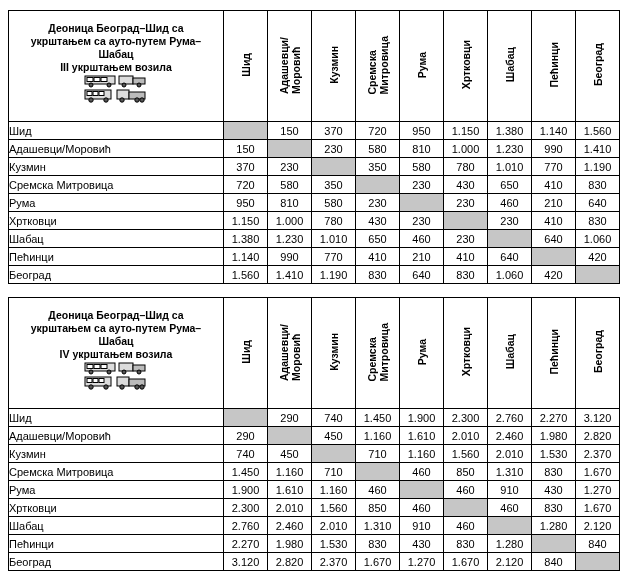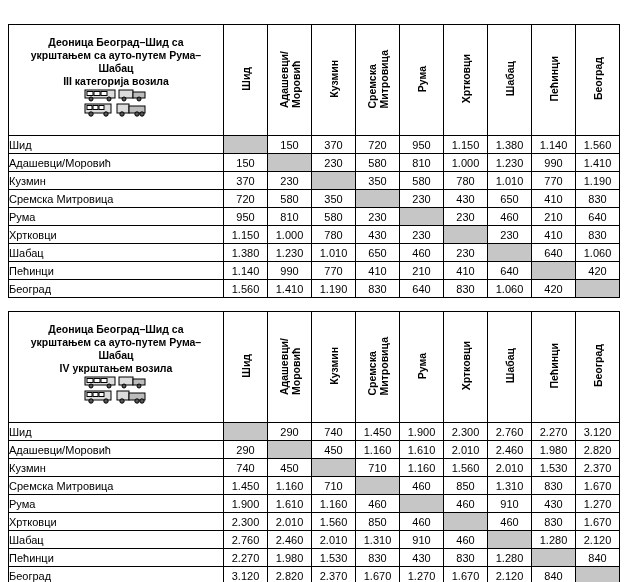--- a/index.html
+++ b/index.html
@@ -12,21 +12,21 @@
     height: 582px;
     font-family: "Liberation Sans", sans-serif;
     font-size: 11px;
     color: #000;
   }
   .page {
     width: 577px;
     height: 582px;
     position: relative;
     box-sizing: border-box;
-    padding: 24px 8px;
+    padding: 10px 8px;
   }
   table.matrix {
     border-collapse: collapse;
     width: 611px;
     table-layout: fixed;
   }
   table.matrix td, table.matrix th {
     border: 1px solid #000;
     padding: 0;
     vertical-align: middle;
@@ -104,21 +104,21 @@
         <col style="width:44px">
         <col style="width:44px">
         <col style="width:44px">
     </colgroup>
     <tbody>
         <tr>
       <td class="hdr-title">
         <span class="ln">Деоница Београд–Шид са</span>
         <span class="ln">укрштањем са ауто-путем Рума–</span>
         <span class="ln">Шабац</span>
-        <span class="ln">III категорија возила</span>
+        <span class="ln">III укрштањем возила</span>
         <span class="veh-icons">
           <svg width="70" height="34" viewBox="0 0 70 34">
             <g fill="none" stroke="#000" stroke-width="1">
               <rect x="4" y="2" width="30" height="8" fill="#dcdcdc"></rect>
               <rect x="6" y="3.5" width="6" height="4" fill="#fff"></rect>
               <rect x="13" y="3.5" width="6" height="4" fill="#fff"></rect>
               <rect x="20" y="3.5" width="6" height="4" fill="#fff"></rect>
               <circle cx="10" cy="11" r="2" fill="#555"></circle>
               <circle cx="28" cy="11" r="2" fill="#555"></circle>
               <rect x="38" y="2" width="14" height="8" fill="#dcdcdc"></rect>

